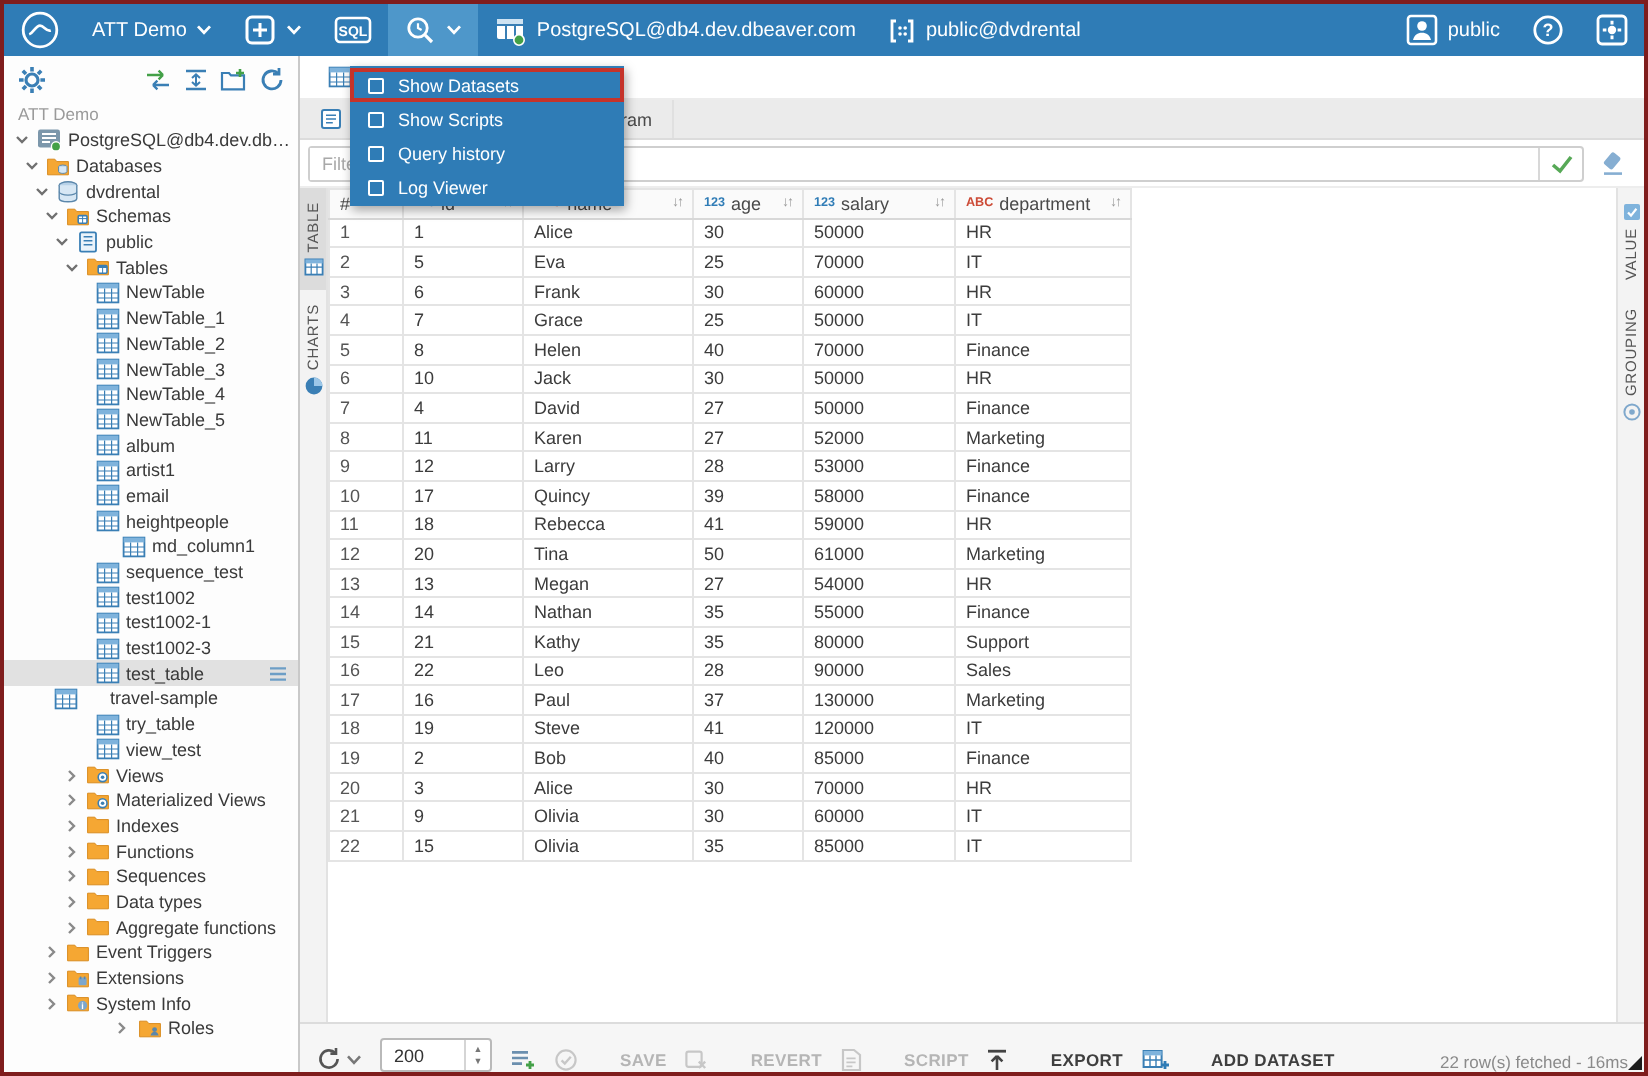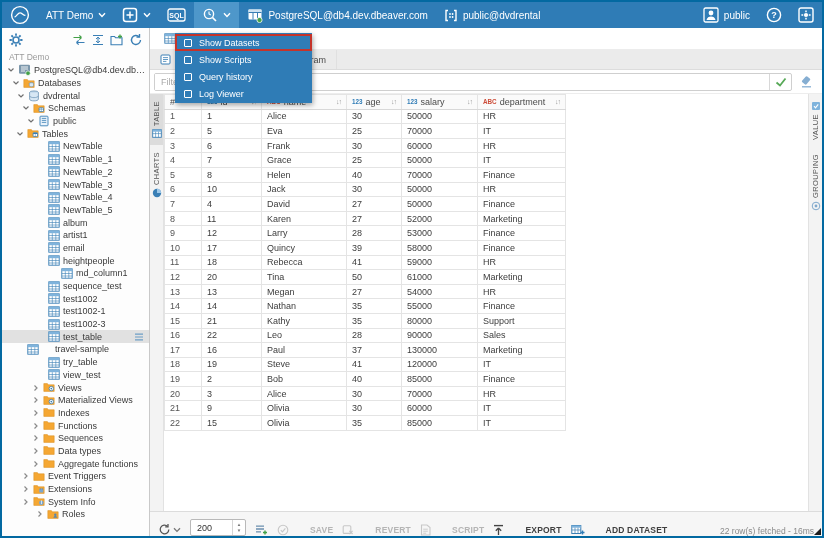--- a/index.html
+++ b/index.html
@@ -1,18 +1,18 @@
 <!DOCTYPE html>
 <html><head>
 <meta charset="utf-8">
 <style>
   *{box-sizing:border-box;margin:0;padding:0}
   html,body{background:#8f8f8f}
   body{font-family:"Liberation Sans",sans-serif}
-  .window{width:824px;height:538px;border:2px solid #0369a1;background:#eab308;display:flex;flex-direction:column;position:relative;overflow:hidden}
+  .window{width:824px;height:538px;border:2px solid #7f1d1d;background:#eab308;display:flex;flex-direction:column;position:relative;overflow:hidden}
   .icon{display:inline-flex;align-items:center;justify-content:center;line-height:0}
   
   .topbar{height:26px;flex:0 0 26px;background:#2f7cb6;display:flex;align-items:stretch;color:#fff;font-size:10px}
   .tbtn{display:flex;align-items:center;gap:5px;padding:0 8px;cursor:pointer;white-space:nowrap}
   .tbtn.active{background:#4e97ca}
   .tb-spacer{flex:1}
   .chev{color:#fff}
   
   .body{flex:1;display:flex;min-height:0}
   .sidebar{width:148px;flex:0 0 148px;background:#fdfdfd;border-right:1px solid #c9c9c9;display:flex;flex-direction:column;overflow:hidden}
@@ -293,21 +293,21 @@
               </svg>
             </span>
             <span class="icon">
               <svg width="12" height="12" viewBox="0 0 12 12" xmlns="http://www.w3.org/2000/svg">
                 <rect x="2" y="1.2" width="8" height="9.6" rx="0.8" fill="#eaf3fb" stroke="#3a7fb5" stroke-width="0.9"></rect>
                 <path d="M3.8 3.4h4.4M3.8 5.4h4.4M3.8 7.4h4.4" stroke="#3a7fb5" stroke-width="0.8"></path>
               </svg>
             </span>
             <span class="tree-label">public</span>
           </div>
-          <div class="tree-row" style="padding-left: 13px;">
+          <div class="tree-row" style="padding-left: 29px;">
             <span class="tree-chev">
               <svg width="8" height="8" viewBox="0 0 8 8" xmlns="http://www.w3.org/2000/svg">
                 <path d="M1.5 2.5 4 5l2.5-2.5" fill="none" stroke="#707070" stroke-width="1.2"></path>
               </svg>
             </span>
             <span class="icon">
               <svg width="12" height="11" viewBox="0 0 12 11" xmlns="http://www.w3.org/2000/svg">
                 <path d="M0.8 1.6h3.6l1 1.2h5.8v6.6H0.8z" fill="#f5a733" stroke="#d98c1f" stroke-width="0.5"></path>
                 <rect x="6.1" y="4.8" width="4.4" height="3.8" rx="0.6" fill="#fff" stroke="#3a7fb5" stroke-width="0.8"></rect>
                 <rect x="6.1" y="4.8" width="4.4" height="1.2" fill="#3a7fb5"></rect>
@@ -661,21 +661,21 @@
             </span>
             <span class="icon">
               <svg width="12" height="11" viewBox="0 0 12 11" xmlns="http://www.w3.org/2000/svg">
                 <path d="M0.8 1.6h3.6l1 1.2h5.8v6.6H0.8z" fill="#f5a733" stroke="#d98c1f" stroke-width="0.5"></path>
                 <circle cx="8.3" cy="6.7" r="2.3" fill="#7ca6cc"></circle>
                 <text x="8.3" y="8.4" text-anchor="middle" font-size="4.5" font-weight="bold" fill="#fff" font-family="Liberation Sans,sans-serif">i</text>
               </svg>
             </span>
             <span class="tree-label">System Info</span>
           </div>
-          <div class="tree-row" style="padding-left: 33px;">
+          <div class="tree-row" style="padding-left: 15px; justify-content: center;">
             <span class="tree-chev">
               <svg width="8" height="8" viewBox="0 0 8 8" xmlns="http://www.w3.org/2000/svg">
                 <path d="M2.5 1.5 5 4 2.5 6.5" fill="none" stroke="#8a8a8a" stroke-width="1.2"></path>
               </svg>
             </span>
             <span class="icon">
               <svg width="12" height="11" viewBox="0 0 12 11" xmlns="http://www.w3.org/2000/svg">
                 <path d="M0.8 1.6h3.6l1 1.2h5.8v6.6H0.8z" fill="#f5a733" stroke="#d98c1f" stroke-width="0.5"></path>
                 <circle cx="8.3" cy="5.8" r="1.2" fill="#5b87ab"></circle>
                 <path d="M6.3 8.8c.3-1.3 1-1.9 2-1.9s1.7.6 2 1.9z" fill="#5b87ab"></path>

